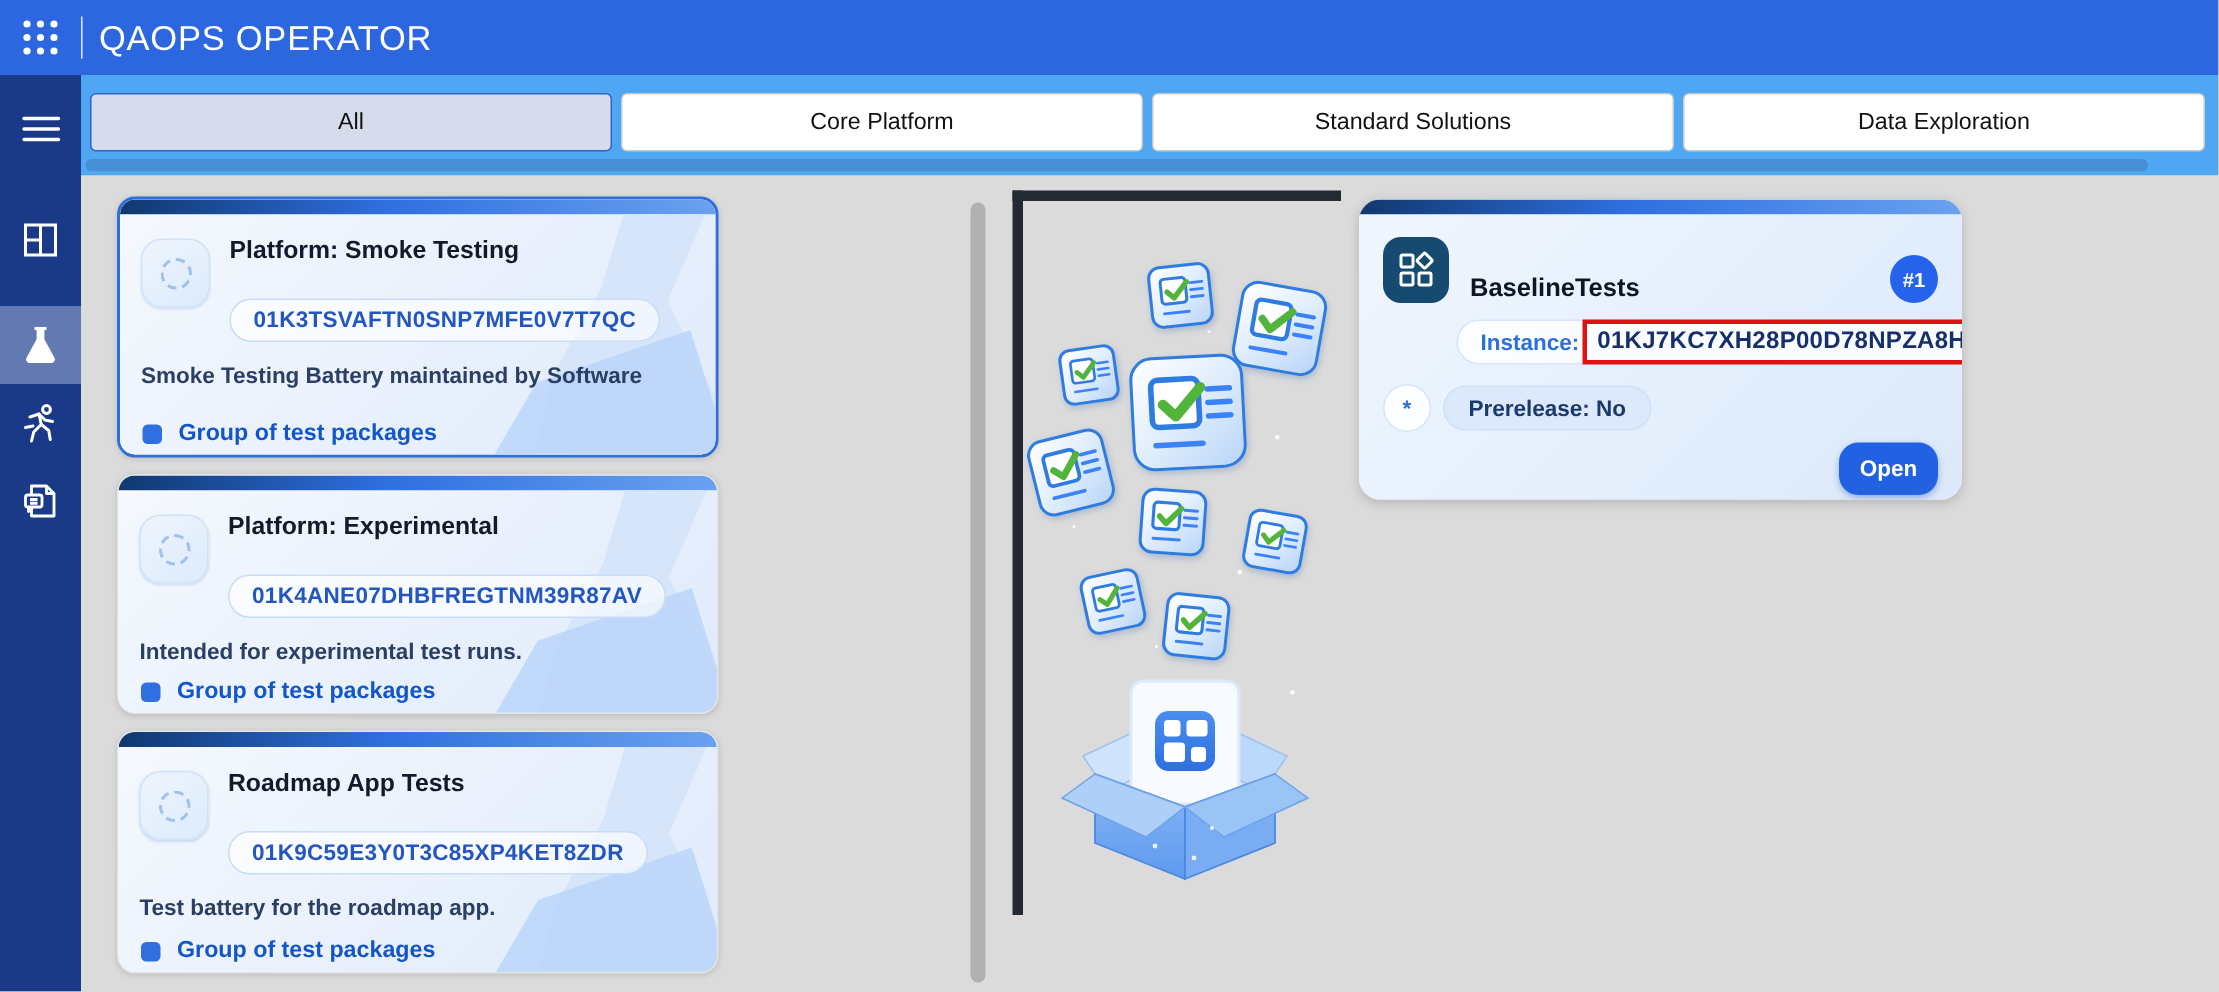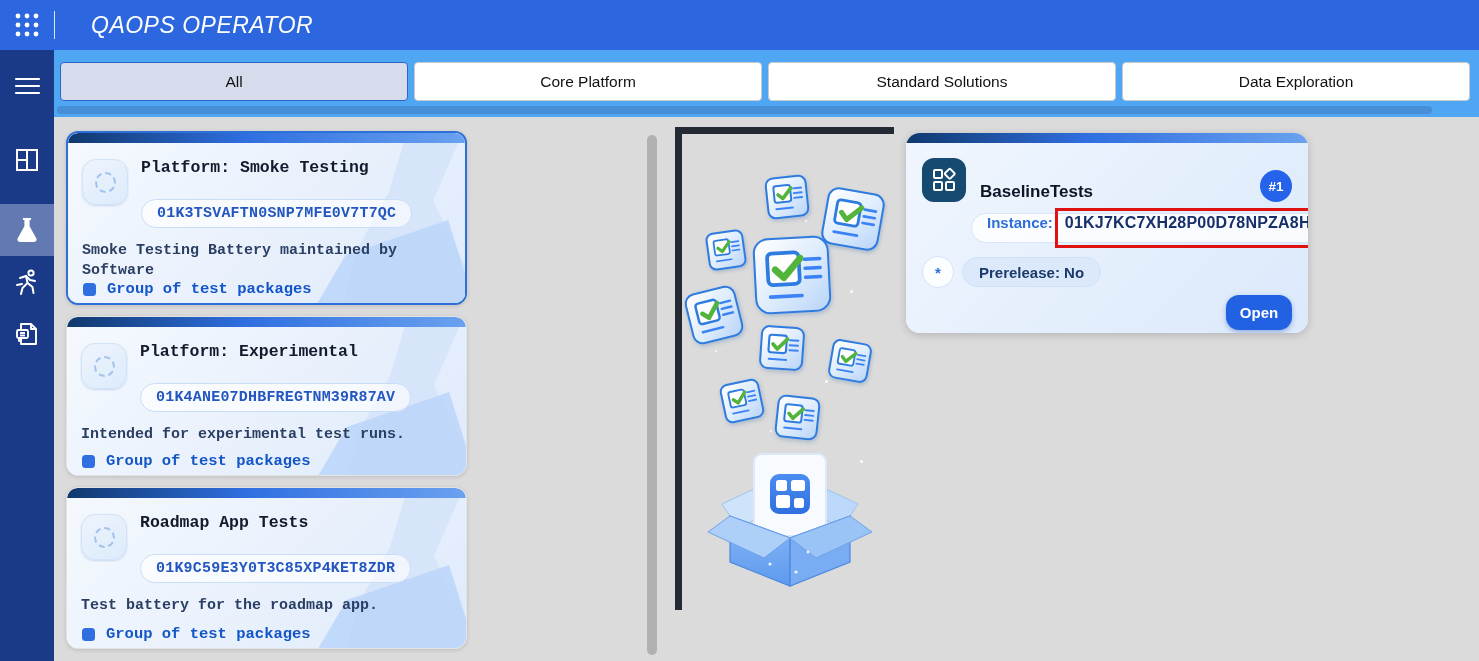--- a/index.html
+++ b/index.html
@@ -4,21 +4,21 @@
 <style>
   * { box-sizing: border-box; margin: 0; padding: 0; }
   html,body { width:1479px; height:661px; overflow:hidden; }
   body { font-family:"Liberation Sans", sans-serif; background:#dbdbdb; position:relative; }
 
   
   .appbar { position:absolute; left:0; top:0; width:1479px; height:50px;
             background:#2c67df; display:flex; align-items:center; z-index:5; }
   .waffle { width:54px; height:50px; display:flex; align-items:center; justify-content:center; cursor:pointer; }
   .appbar-divider { width:1px; height:28px; background:rgba(255,255,255,.85); }
-  .app-title { color:#fff; font-size:23px; font-weight:400; letter-spacing:.5px; margin-left:36px;font-style:italic; }
+  .app-title { color:#fff; font-size:23px; font-weight:400; letter-spacing:.5px; margin-left:11px; }
 
   
   .sidebar { position:absolute; left:0; top:50px; width:54px; height:611px; background:#1a3a88; z-index:4; }
   .side-item { width:54px; height:52px; display:flex; align-items:center; justify-content:center; cursor:pointer; }
   .side-item.hamburger { margin-top:10px; margin-bottom:22px; }
   .side-item.icon2 { margin-bottom:18px; }
   .side-item.selected { background:rgba(215,226,244,.38); }
   .side-item svg { display:block; }
 
   
@@ -28,21 +28,21 @@
          display:flex; align-items:center; justify-content:center;
          font-size:15.5px; color:#111; cursor:pointer; }
   .tab.selected { background:#d7dcec; border:1.6px solid #2d62c9; }
   .hscroll-thumb { position:absolute; left:3px; top:56px; width:1375px; height:8px;
                    background:#468fd6; border-radius:4px; cursor:pointer; }
 
   
   .content { position:absolute; left:54px; top:117px; width:1425px; height:544px; background:#dbdbdb; }
 
   
-  .cards-col { position:absolute; left:12px; top:14px; width:401px; display:flex; flex-direction:column; gap:11px;font-family:Liberation Mono, monospace; }
+  .cards-col { position:absolute; left:24px; top:14px; width:401px; display:flex; flex-direction:column; gap:11px; }
   .card { position:relative; background:#fff; border:1px solid #e3e3e3; border-radius:12px;
           box-shadow:0 1px 4px rgba(0,0,0,.14); overflow:hidden; cursor:pointer; }
   .card.selected { border:2px solid #2e6fd8; }
   .card-topbar { height:10px; background:linear-gradient(90deg,#10386e 0%,#2f6fe0 45%,#6aa2ef 100%);
                  border-radius:10px 10px 0 0; }
   .card-body { position:relative; padding:13px 14px 14px 14px; height:100%;
                background:linear-gradient(135deg,#f5f9fe 0%,#e8f0fc 55%,#dfeafb 100%); }
   .card.h1 { height:174px; } .card.h2 { height:160px; } .card.h3 { height:162px; }
   .decor { position:absolute; right:0; top:0; bottom:0; width:235px; overflow:hidden; pointer-events:none; }
   .flask1 { position:absolute; right:-34px; top:-18px; width:200px; height:230px; background:#d7e5fb;
@@ -86,21 +86,21 @@
                  background:#fff; border-radius:14px; box-shadow:0 2px 8px rgba(0,0,0,.18); overflow:hidden; }
   .detail-body { position:relative; height:100%; padding:15px 16px;
                  background:linear-gradient(135deg,#f0f6fe 0%,#e3eefc 60%,#dce9fb 100%); }
   .detail-head { display:flex; align-items:flex-end; }
   .detail-icon { width:44px; height:44px; border-radius:12px; background:#164a70;
                  display:flex; align-items:center; justify-content:center; }
   .detail-title { margin-left:14px; font-size:17px; font-weight:bold; color:#0d1526; }
   .detail-badge { margin-left:auto; width:32px; height:32px; border-radius:50%; background:#2563eb;
                   color:#fff; font-size:13.5px; font-weight:bold; display:flex; align-items:center; justify-content:center; }
   .instance-row { margin:11px 0 0 49px; }
-  .instance-pill { display:inline-flex; height:30px; padding:0 10px 0 15px;
+  .instance-pill { display:inline-flex; align-items:center; height:30px; padding:0 10px 0 15px;
                    background:rgba(255,255,255,.8); border:1px solid #d6e5f8; border-radius:16px; }
   .instance-label { font-size:15px; font-weight:bold; color:#2e6fd8; margin-right:2px; }
   .instance-id { display:inline-block; font-size:16px; font-weight:bold; color:#17306b; letter-spacing:.2px;
                  border:3px solid #e01111; padding:3px 7px; margin:-6px 0; }
   .prerelease-row { margin-top:13px; display:flex; align-items:center; gap:8px; }
   .star-circle { width:32px; height:32px; border-radius:50%; background:rgba(255,255,255,.85);
                  border:1px solid #d6e5f8; color:#2e6fd8; font-size:15px; font-weight:bold;
                  display:flex; align-items:center; justify-content:center; }
   .prerelease-pill { display:inline-flex; align-items:center; height:30px; padding:0 16px;
                      background:#dbe9fb; border:1px solid #cfe1f8; border-radius:16px;

